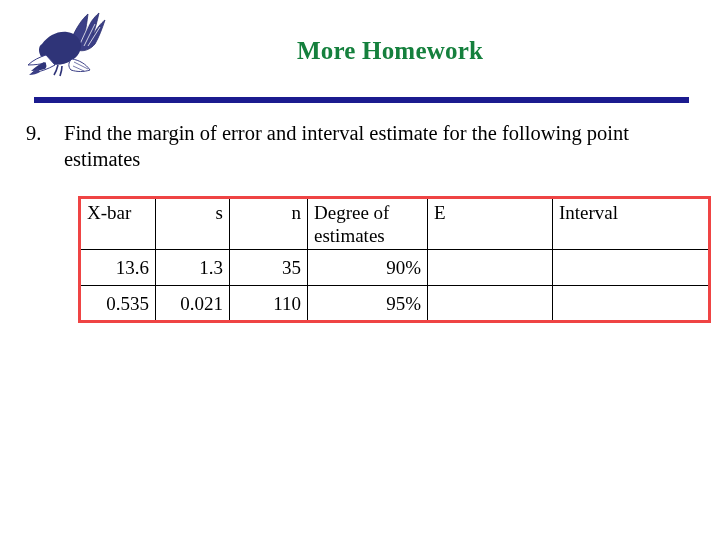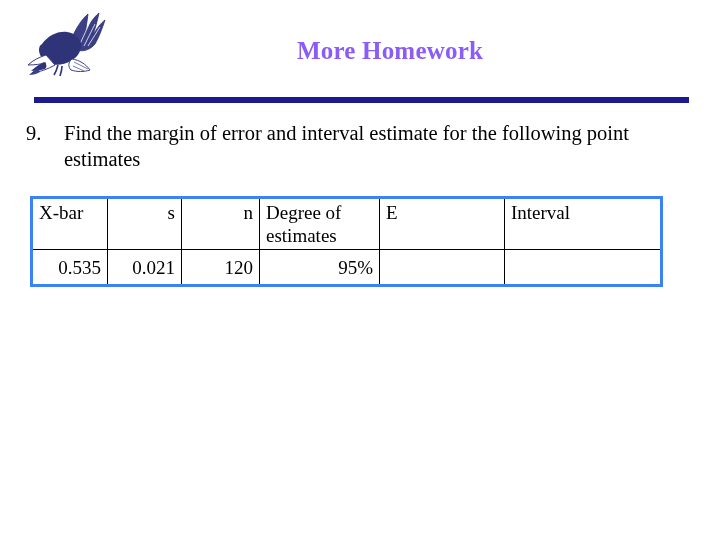--- a/index.html
+++ b/index.html
@@ -38,21 +38,21 @@
     position: absolute;
     left: 110px;
     top: 36px;
     width: 560px;
     text-align: center;
     font-family: "Liberation Serif", "DejaVu Serif", serif;
     font-weight: bold;
     font-size: 25px;
     line-height: 30px;
     letter-spacing: 0.2px;
-    color: #8b5cf6;
+    color: #15803d;
     white-space: nowrap;
   }
 
   .title-rule {
     position: absolute;
     left: 34px;
     top: 97px;
     width: 655px;
     height: 6px;
     background: #1b1b8f;
@@ -85,23 +85,24 @@
   .data-table-wrap {
     position: absolute;
     left: 30px;
     top: 196px;
     width: 630px;
   }
   table.data-table {
     border-collapse: collapse;
     table-layout: fixed;
     width: 630px;
-    border: 3px solid #3b82f6;
+    border: 3px solid #ef4444;
     font-size: 19px;
     line-height: 23px;
+    margin-left: 48px;
   }
   table.data-table th,
   table.data-table td {
     border: 1.5px solid #000000;
     padding: 2px 6px;
     font-weight: normal;
     vertical-align: top;
     height: 32px;
     box-sizing: border-box;
   }
@@ -181,22 +182,30 @@
         <th class="ta-left">X-bar</th>
         <th class="ta-right">s</th>
         <th class="ta-right">n</th>
         <th class="ta-left">Degree of estimates</th>
         <th class="ta-left">E</th>
         <th class="ta-left">Interval</th>
       </tr>
     </thead>
     <tbody>
       <tr>
+        <td class="ta-right">13.6</td>
+        <td class="ta-right">1.3</td>
+        <td class="ta-right">35</td>
+        <td class="ta-right">90%</td>
+        <td class="ta-left"></td>
+        <td class="ta-left"></td>
+      </tr>
+      <tr>
         <td class="ta-right">0.535</td>
         <td class="ta-right">0.021</td>
-        <td class="ta-right">120</td>
+        <td class="ta-right">110</td>
         <td class="ta-right">95%</td>
         <td class="ta-left"></td>
         <td class="ta-left"></td>
       </tr>
     </tbody>
   </table>
 </div>
 
 </body></html>

